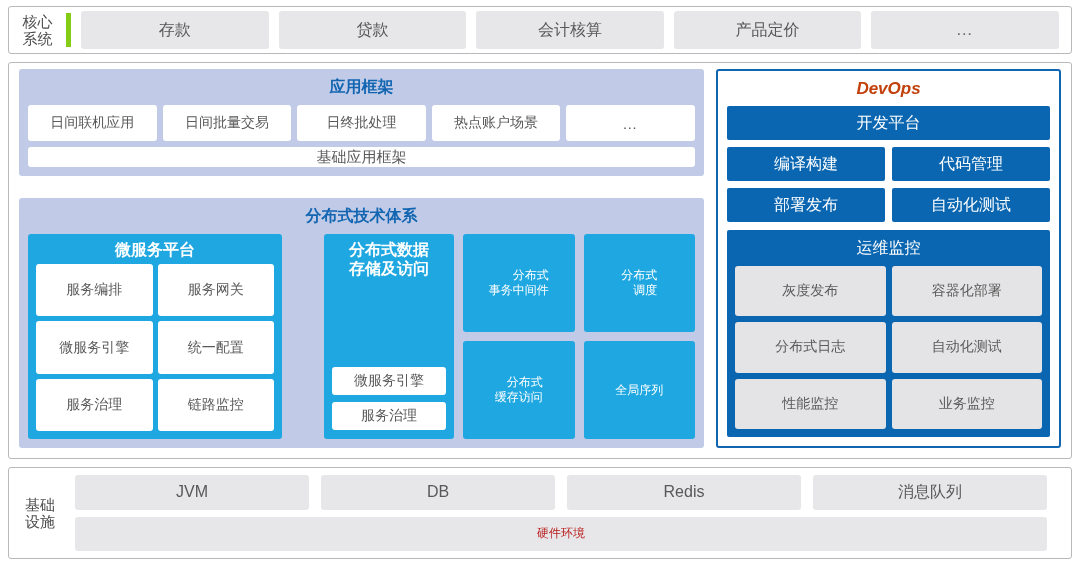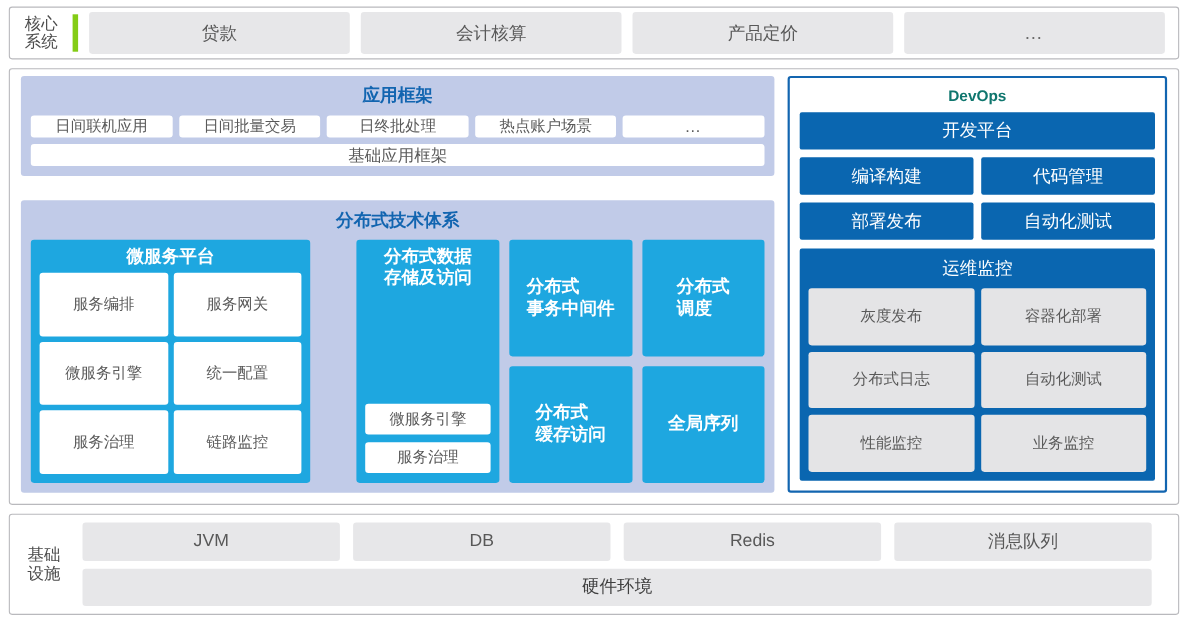--- a/index.html
+++ b/index.html
@@ -113,21 +113,21 @@
   .card-title {
     text-align: center;
     font-size: 16px;
     font-weight: bold;
     color: #1265b0;
     padding: 1px 0 7px 0;
   }
   #app-chip-row {
     display: flex;
     gap: 6px;
-    height: 20px;
+    height: 36px;
   }
   .white-chip {
     flex: 1 1 0;
     background: #ffffff;
     border-radius: 3px;
     display: flex;
     align-items: center;
     justify-content: center;
     font-size: 14px;
     color: #5a5a5a;
@@ -198,43 +198,44 @@
     color: #5a5a5a;
     white-space: nowrap;
   }
   .ds-stack .mini-chip { height: 28px; }
 
   .cyan-tile {
     flex: 1 1 0;
     display: flex;
     align-items: center;
     justify-content: center;
-    text-align: left;
-    font-size: 16px;
-    font-weight: bold;
+    text-align: right;
+    font-size: 12px;
+    font-weight: normal;
     line-height: 1.25;
     padding: 4px;
   }
 
   
   #devops-panel {
     flex: 1 1 auto;
     border: 2px solid #1265b0;
     border-radius: 3px;
     background: #ffffff;
     padding: 6px 9px 9px 9px;
     display: flex;
     flex-direction: column;
   }
   #devops-title {
     text-align: center;
-    font-size: 14px;
+    font-size: 17px;
     font-weight: bold;
-    color: #0f766e;
+    color: #c2410c;
     padding: 2px 0 7px 0;
+    font-style: italic;
   }
   .dev-bar {
     background: #0a66b0;
     border-radius: 2px;
     color: #ffffff;
     display: flex;
     align-items: center;
     justify-content: center;
     font-size: 16px;
     height: 34px;
@@ -315,35 +316,36 @@
     font-size: 16px;
     color: #585858;
   }
   #infra-hw {
     flex: 1 1 0;
     background: #e7e7e9;
     border-radius: 3px;
     display: flex;
     align-items: center;
     justify-content: center;
-    font-size: 16px;
-    color: #404040;
+    font-size: 12px;
+    color: #b91c1c;
   }
 </style>
 </head>
 <body>
 
 <div id="page">
 
   <div id="core-row" class="outer-panel">
     <div class="side-label">
       <span>核心</span>
       <span>系统</span>
     </div>
     <div id="core-boxes">
+      <div class="core-box">存款</div>
       <div class="core-box">贷款</div>
       <div class="core-box">会计核算</div>
       <div class="core-box">产品定价</div>
       <div class="core-box ellipsis">…</div>
     </div>
   </div>
 
   <div id="galaxy-panel">
 
     <div id="galaxy-body">

